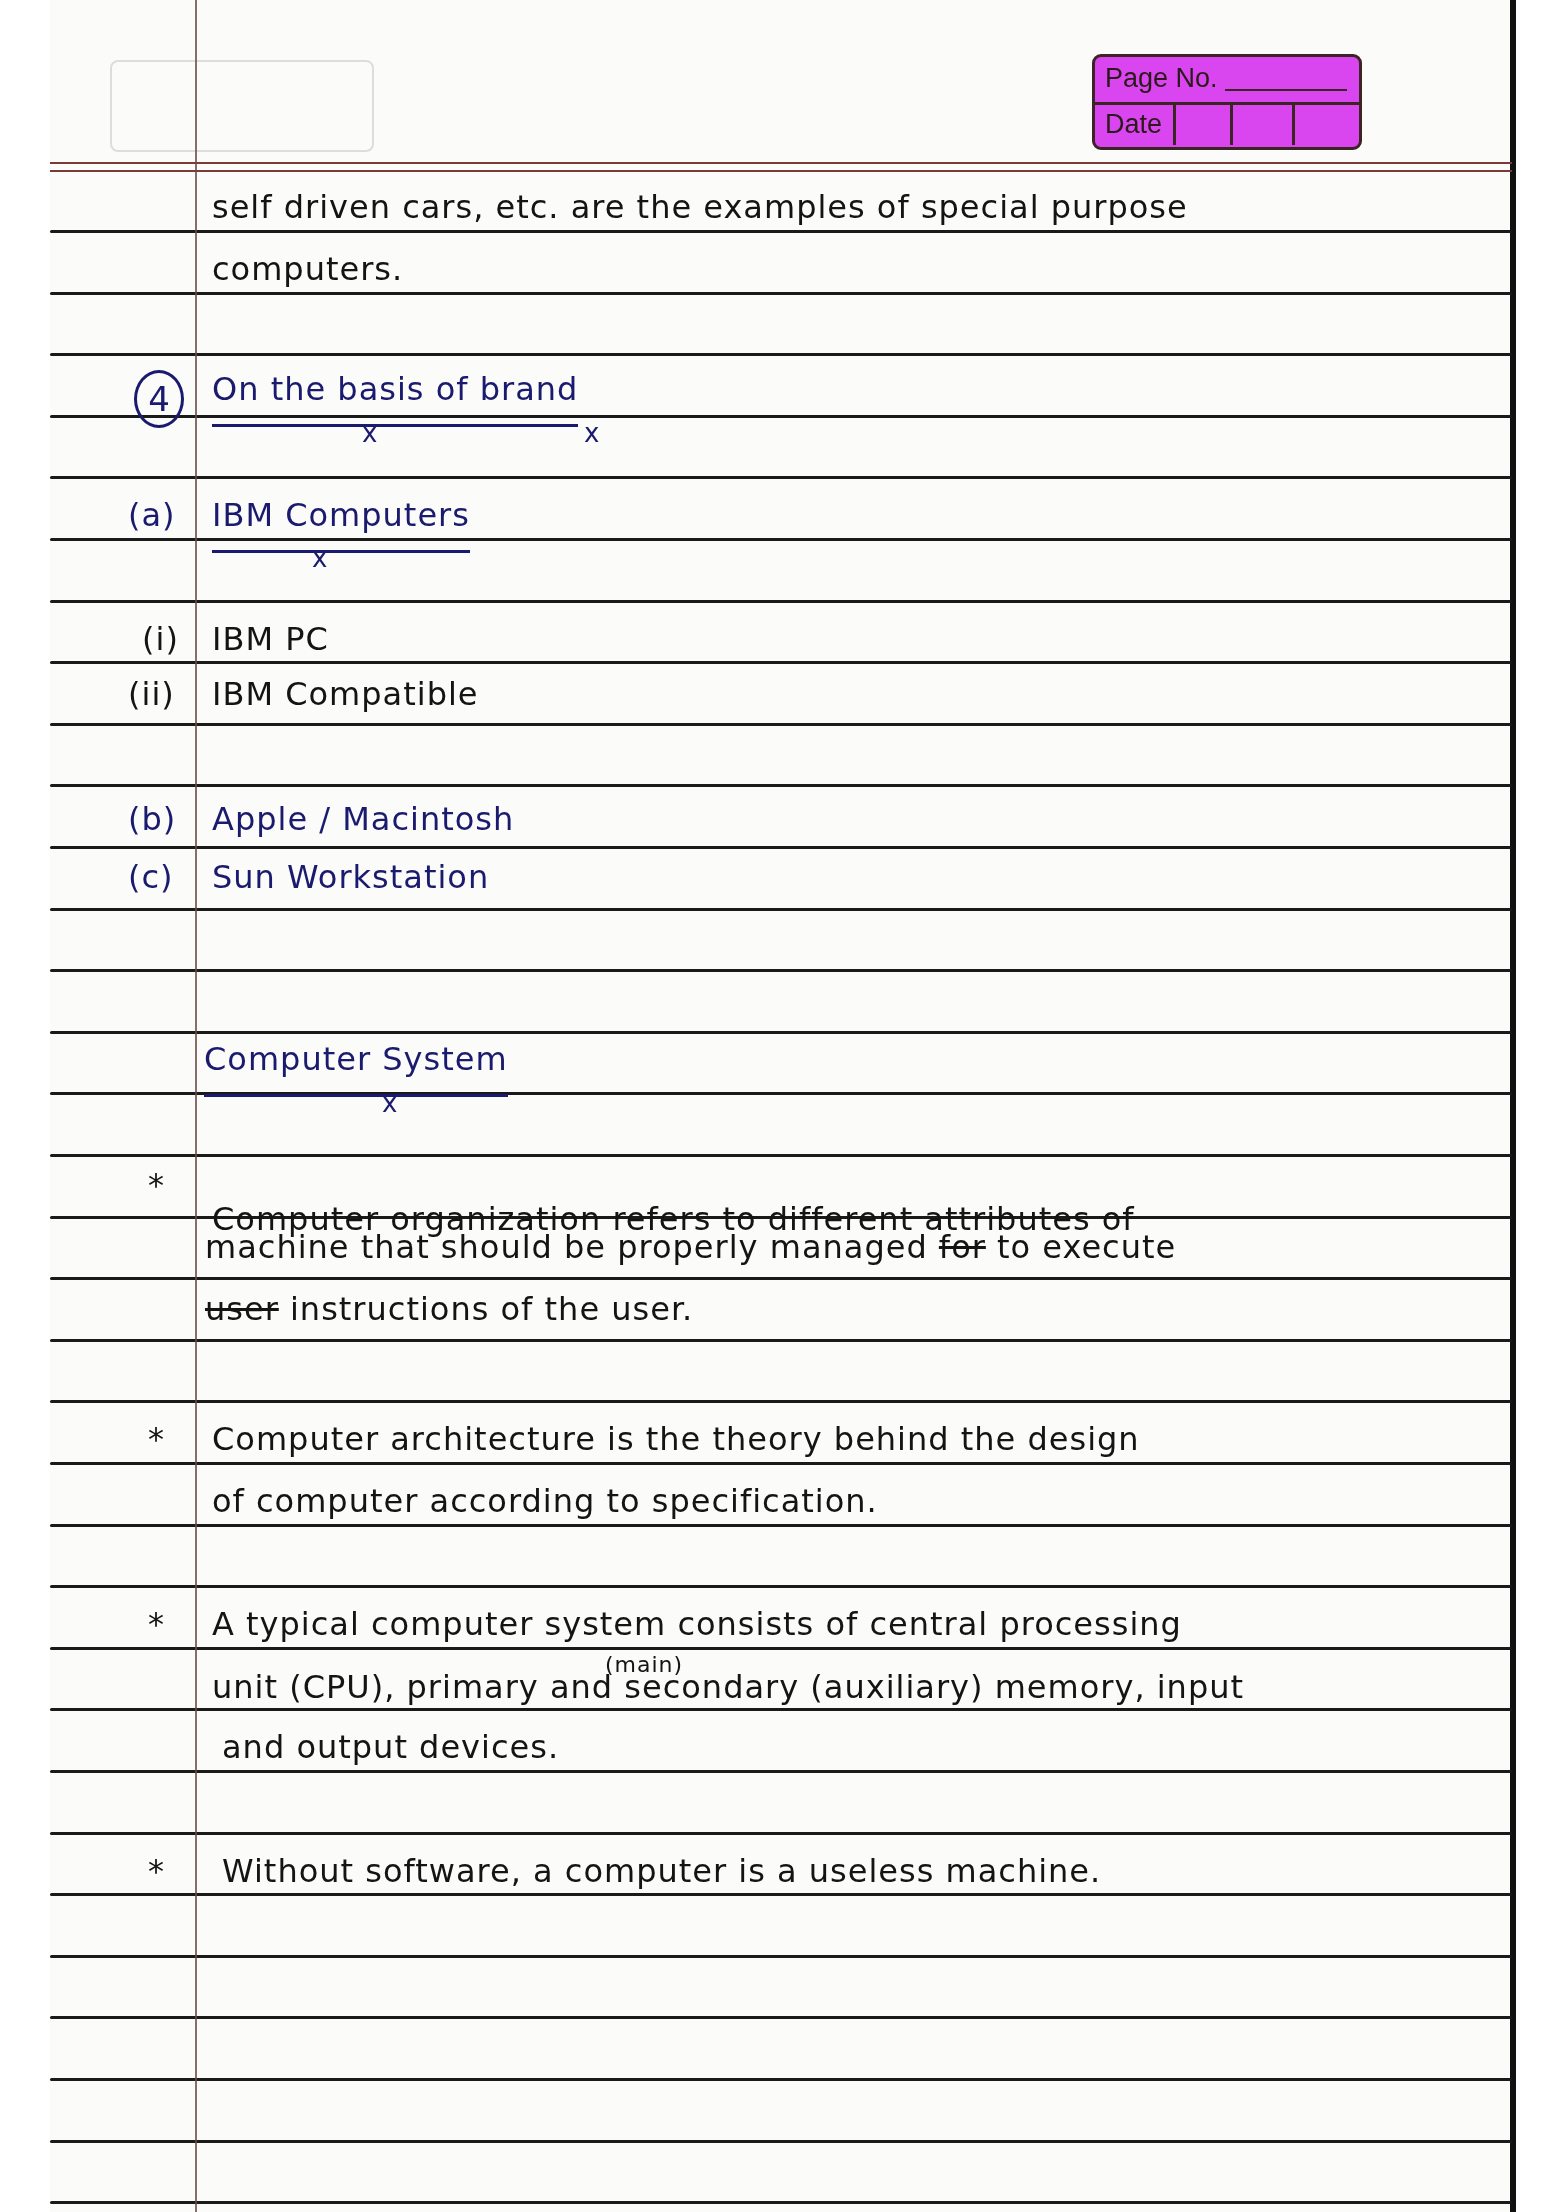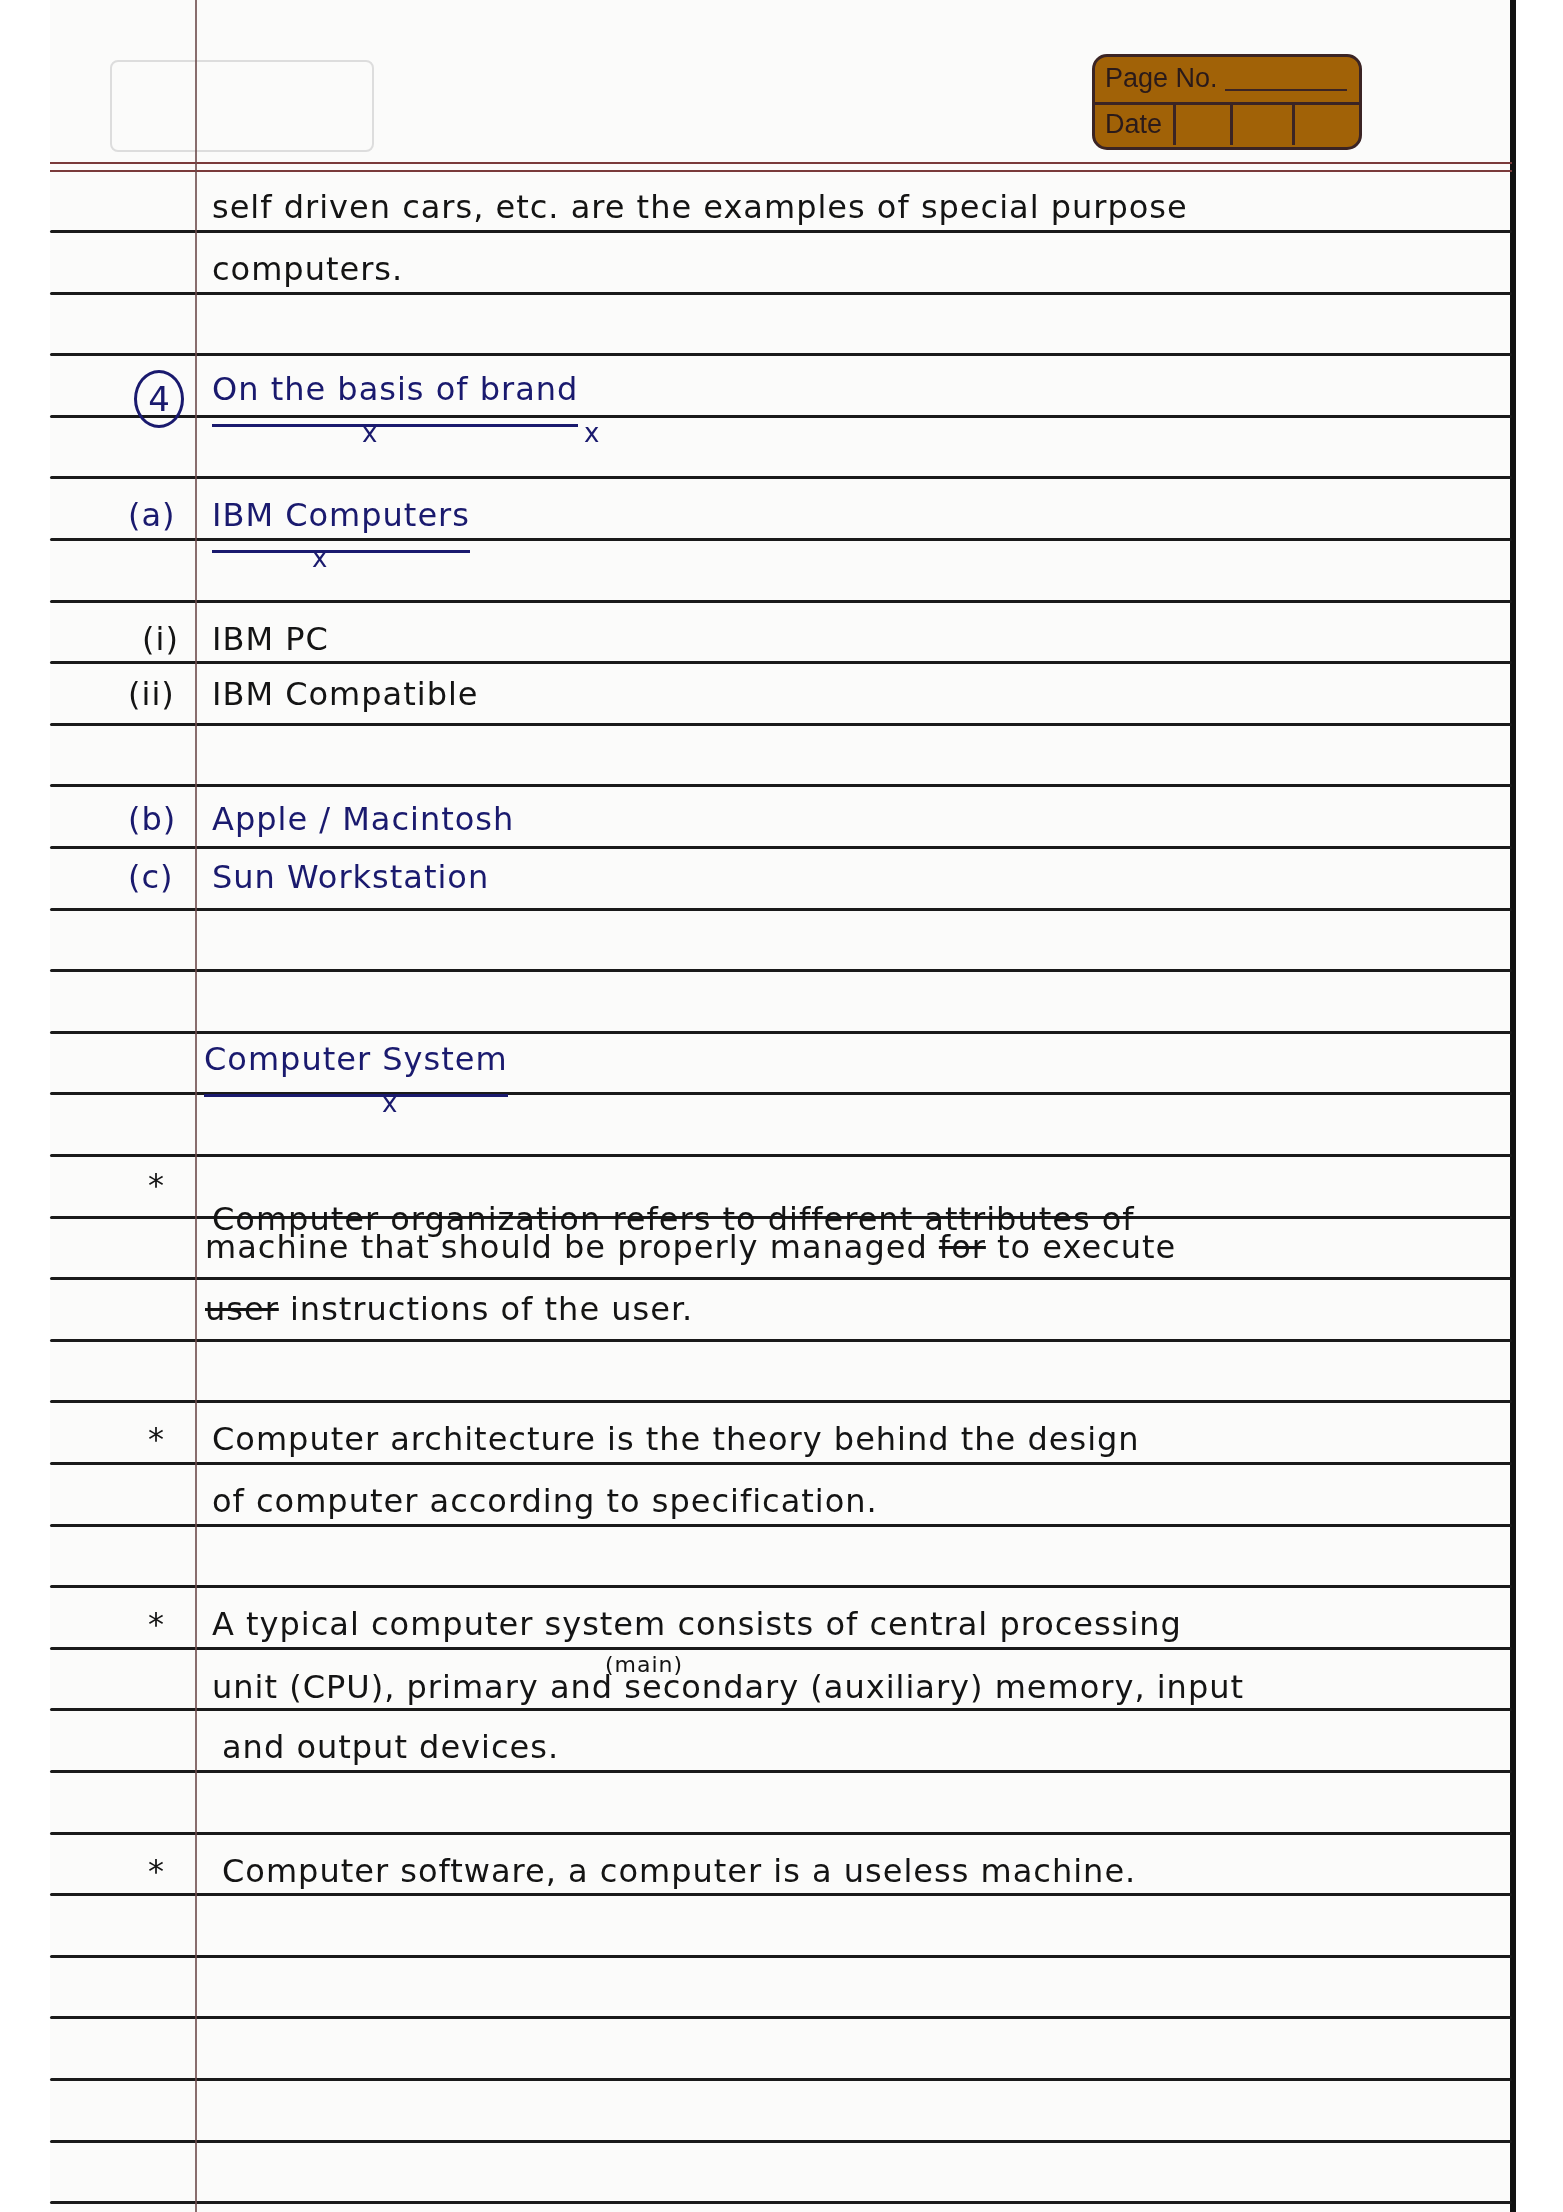--- a/index.html
+++ b/index.html
@@ -3,21 +3,21 @@
 <meta charset="utf-8">
 <style>
   html,body{margin:0;padding:0;}
   body{width:1563px;height:2212px;background:#ffffff;position:relative;overflow:hidden;font-family:"DejaVu Sans",sans-serif;}
   .page{position:absolute;left:50px;top:0;width:1462px;height:2212px;background:#fbfbfa;}
   .edge{position:absolute;left:1510px;top:0;width:6px;height:2212px;background:#111;}
   .margin-line{position:absolute;left:195px;top:0;width:2px;height:2212px;background:#6b4a4a;opacity:.8;}
   .top-rule{position:absolute;left:50px;width:1462px;height:2px;background:#7a3a3a;}
   .rule{position:absolute;left:50px;width:1462px;height:3px;background:#1a1a1a;border-radius:2px;}
   .faint-box{position:absolute;left:110px;top:60px;width:260px;height:88px;border:2px solid #ddd;border-radius:8px;}
-  .pbox{position:absolute;left:1092px;top:54px;width:264px;height:90px;border:3px solid #3b2424;border-radius:15px;background:#a16207;}
+  .pbox{position:absolute;left:1092px;top:54px;width:264px;height:90px;border:3px solid #3b2424;border-radius:9px;background:#d946ef;}
   .pbox .row1{position:absolute;left:0;top:0;width:100%;height:45px;border-bottom:3px solid #3b2424;}
   .pbox .lbl{position:absolute;font-family:"Liberation Sans",sans-serif;color:#2a1a1a;font-size:27px;}
   .pbox .uline{position:absolute;left:130px;top:32px;width:122px;height:2px;background:#3b2424;}
   .pbox .cell{position:absolute;top:46px;width:3px;height:42px;background:#3b2424;}
   .txt{position:absolute;font-family:"DejaVu Sans",sans-serif;font-size:32px;white-space:nowrap;letter-spacing:1px;}
   .blk{color:#141414;}
   .blu{color:#1a1a6e;}
   .ul{border-bottom:3px solid #1a1a6e;padding-bottom:16px;}
   .circ{position:absolute;width:44px;height:52px;border:3px solid #1a1a6e;border-radius:50%;color:#1a1a6e;font-size:34px;text-align:center;line-height:52px;font-family:"DejaVu Sans",sans-serif;}
   .xmark{position:absolute;color:#1a1a6e;font-size:26px;font-family:"DejaVu Sans",sans-serif;}
@@ -116,13 +116,13 @@
 <div class="txt blk" style="left:212px;top:1420px">Computer architecture is the theory behind the design</div>
 <div class="txt blk" style="left:212px;top:1482px">of computer according to specification.</div>
 
 <div class="txt blk" style="left:148px;top:1605px">*</div>
 <div class="txt blk" style="left:212px;top:1605px">A typical computer system consists of central processing</div>
 <div class="txt blk small" style="left:605px;top:1652px">(main)</div>
 <div class="txt blk" style="left:212px;top:1668px">unit (CPU), primary and secondary (auxiliary) memory, input</div>
 <div class="txt blk" style="left:222px;top:1728px">and output devices.</div>
 
 <div class="txt blk" style="left:148px;top:1852px">*</div>
-<div class="txt blk" style="left:222px;top:1852px">Computer software, a computer is a useless machine.</div>
+<div class="txt blk" style="left:222px;top:1852px">Without software, a computer is a useless machine.</div>
 
 </body></html>

